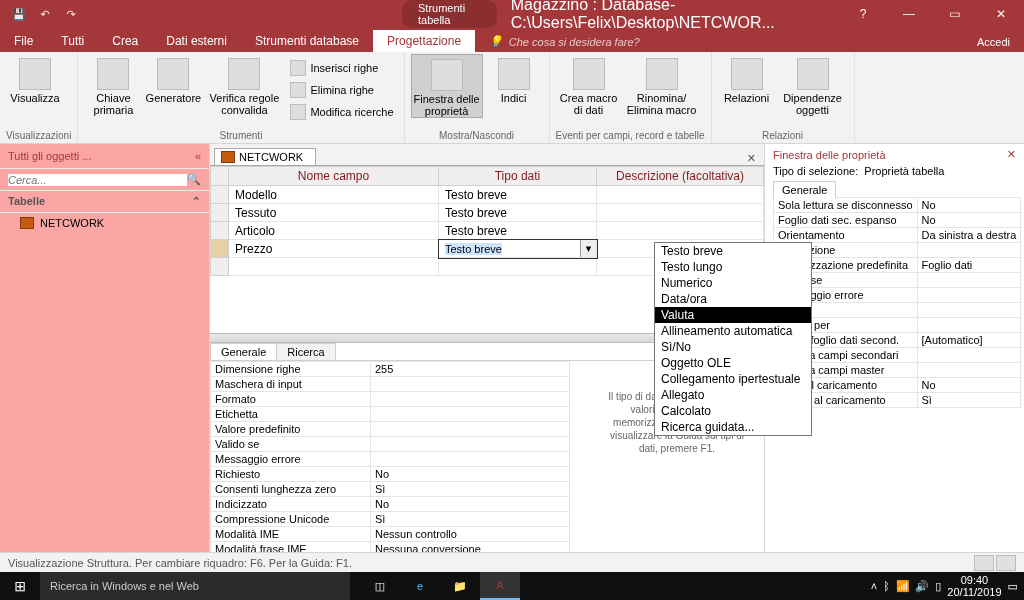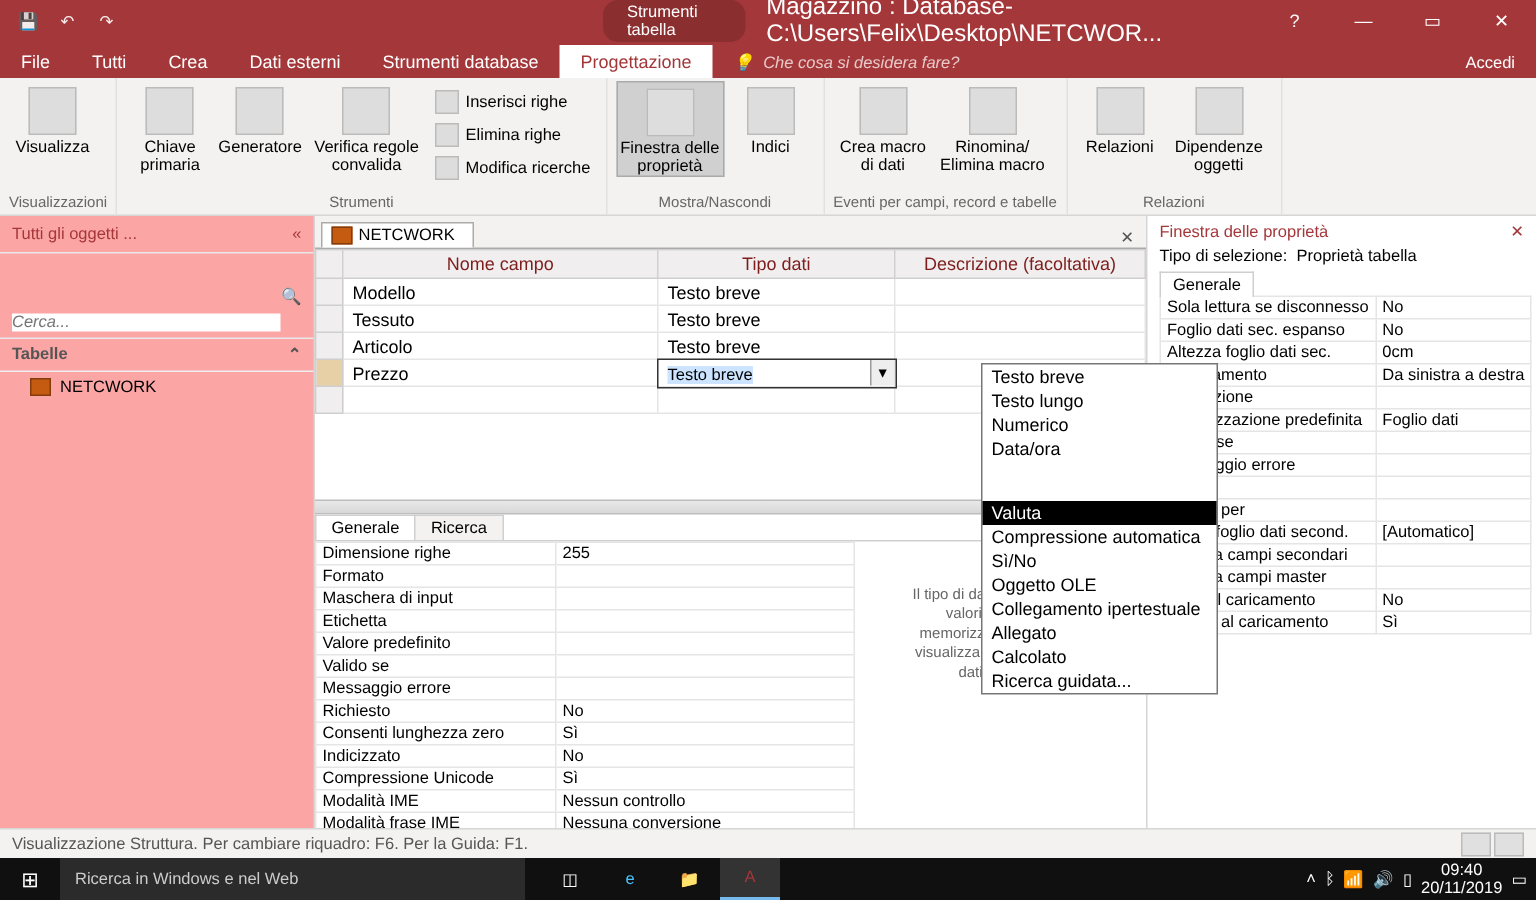--- a/index.html
+++ b/index.html
@@ -23,40 +23,40 @@
 .rbtn-big{width:58px;text-align:center;padding-top:4px;cursor:pointer;}
 .rbtn-big .ico{width:32px;height:32px;margin:0 auto 2px;background:#ddd;border:1px solid #bbb;}
 .rbtn-big.active{background:#d0d0d0;border:1px solid #aaa;}
 .rbtn-list{display:flex;flex-direction:column;gap:2px;padding-top:4px;}
 .rbtn-small{display:flex;align-items:center;gap:4px;padding:2px 4px;cursor:pointer;white-space:nowrap;}
 .rbtn-small .ico{width:16px;height:16px;background:#ddd;border:1px solid #bbb;}
 .workspace{position:absolute;top:144px;left:0;right:0;bottom:28px;display:flex;}
 .navpane{width:210px;border-right:1px solid #d6d6d6;background:#fca5a5;display:flex;flex-direction:column;}
 .navpane .hdr{padding:6px 8px;font-size:16px;color:#a4373a;display:flex;align-items:center;justify-content:space-between;border-bottom:1px solid #e8e8e8;}
 .navpane .search{padding:4px 8px;display:flex;align-items:center;border-bottom:1px solid #e8e8e8;}
-.navpane .search input{flex:1;border:none;outline:none;font-style:italic;color:#888;margin-top:36px;}
+.navpane .search input{flex:1;border:none;outline:none;font-style:italic;color:#888;}
 .navpane .cat{padding:4px 8px;font-weight:bold;color:#555;display:flex;justify-content:space-between;border-bottom:1px solid #eee;}
 .navpane .obj{padding:4px 8px 4px 20px;display:flex;align-items:center;gap:6px;}
 .navpane .obj .tico{width:14px;height:12px;background:#c55a11;border:1px solid #843c0c;}
 .design-area{flex:1;display:flex;flex-direction:column;position:relative;min-width:0;}
 .doc-tab-bar{height:22px;display:flex;align-items:flex-end;background:#f3f2f1;border-bottom:1px solid #ababab;}
 .doc-tab{background:#fff;border:1px solid #ababab;border-bottom:none;padding:2px 12px 2px 6px;display:flex;align-items:center;gap:4px;font-size:11px;margin-left:4px;}
 .doc-tab .tico{width:14px;height:12px;background:#c55a11;border:1px solid #843c0c;}
 .doc-tab-bar .close{margin-left:auto;padding:0 8px;color:#555;}
 .grid-wrap{flex:0 0 auto;overflow:hidden;}
 table.design{border-collapse:collapse;width:100%;}
 table.design th{background:#f0eeee;border:1px solid #cfcfcf;padding:2px 6px;font-weight:normal;color:#7f1d1d;font-size:12px;}
 table.design td{border:1px solid #e5e5e5;padding:1px 6px;font-size:12px;height:18px;}
 table.design td.rowh{width:18px;background:#f0eeee;border:1px solid #cfcfcf;}
 table.design tr.sel td.rowh{background:#e7cfa6;}
 table.design tr.sel td.type{background:#fff;outline:1px solid #333;position:relative;}
 .dd-arrow{position:absolute;right:0;top:0;width:16px;height:100%;border-left:1px solid #999;background:#eee;display:flex;align-items:center;justify-content:center;}
 .dropdown{position:absolute;left:444px;top:98px;width:158px;background:#fff;border:1px solid #767676;z-index:20;}
 .dropdown .opt{padding:1px 6px;font-size:12px;white-space:nowrap;overflow:hidden;}
-.dropdown .opt.hilite{background:#000;color:#fff;margin-top:27px;}
+.dropdown .opt.hilite{background:#000;color:#fff;}
 .desc-help{position:absolute;right:12px;top:246px;width:150px;font-size:10px;color:#666;line-height:1.3;text-align:center;}
 .field-props-split{flex:0 0 10px;background:linear-gradient(#e8e8e8,#d8d8d8);border-top:1px solid #bdbdbd;border-bottom:1px solid #bdbdbd;}
 .field-props{flex:1;display:flex;flex-direction:column;}
 .fp-tabs{display:flex;border-bottom:1px solid #cfcfcf;}
 .fp-tab{padding:2px 10px;border:1px solid #cfcfcf;border-bottom:none;background:#fff;margin-right:-1px;font-size:11px;}
 .fp-tab.inactive{background:#f3f2f1;}
 table.props{border-collapse:collapse;width:360px;}
 table.props td{border:1px solid #e5e5e5;padding:0 4px;font-size:11px;height:15px;}
 table.props td:first-child{width:160px;}
 .prop-pane{width:260px;border-left:1px solid #d6d6d6;background:#fff;padding:4px 8px;overflow:hidden;}
@@ -264,21 +264,21 @@
     </tbody>
         </table>
     </div>
 
     <div class="dropdown">
       <div class="opt">Testo breve</div>
       <div class="opt">Testo lungo</div>
       <div class="opt">Numerico</div>
       <div class="opt">Data/ora</div>
       <div class="opt hilite">Valuta</div>
-      <div class="opt">Compressione automatica</div>
+      <div class="opt">Allineamento automatica</div>
       <div class="opt">Sì/No</div>
       <div class="opt">Oggetto OLE</div>
       <div class="opt">Collegamento ipertestuale</div>
       <div class="opt">Allegato</div>
       <div class="opt">Calcolato</div>
       <div class="opt">Ricerca guidata...</div>
     </div>
 
     <div class="desc-help">Il tipo di dati determina il tipo di valori che è possibile memorizzare nel campo. Per visualizzare la Guida sui tipi di dati, premere F1.</div>
 
@@ -289,25 +289,25 @@
         <div class="fp-tab">Generale</div>
         <div class="fp-tab inactive">Ricerca</div>
       </div>
       <table class="props">
         <tbody>
             <tr>
               <td>Dimensione righe</td>
               <td>255</td>
             </tr>
         <tr>
+              <td>Maschera di input</td>
+              <td></td>
+            </tr>
+        <tr>
               <td>Formato</td>
-              <td></td>
-            </tr>
-        <tr>
-              <td>Maschera di input</td>
               <td></td>
             </tr>
         <tr>
               <td>Etichetta</td>
               <td></td>
             </tr>
         <tr>
               <td>Valore predefinito</td>
               <td></td>
             </tr>
@@ -361,24 +361,20 @@
     <div class="ptab">Generale</div>
     <table class="psheet">
       <tbody>
           <tr>
             <td>Sola lettura se disconnesso</td>
             <td>No</td>
           </tr>
       <tr>
             <td>Foglio dati sec. espanso</td>
             <td>No</td>
-          </tr>
-      <tr>
-            <td>Altezza foglio dati sec.</td>
-            <td>0cm</td>
           </tr>
       <tr>
             <td>Orientamento</td>
             <td>Da sinistra a destra</td>
           </tr>
       <tr>
             <td>Descrizione</td>
             <td></td>
           </tr>
       <tr>

